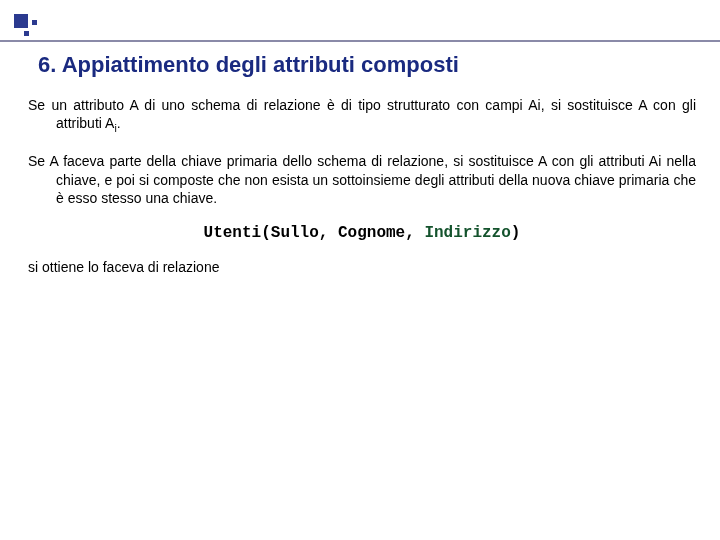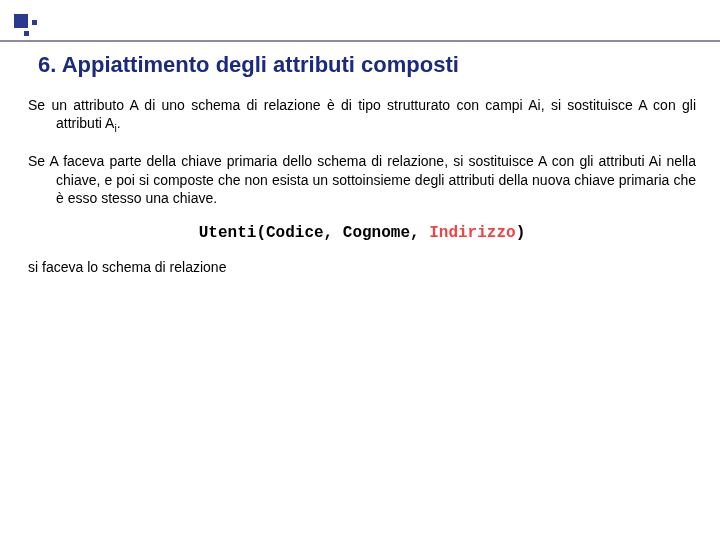--- a/index.html
+++ b/index.html
@@ -52,21 +52,21 @@
   }
   .bold { font-weight: normal; }
   .sub { font-size: 0.75em; vertical-align: sub; }
   .schema-line {
     margin: 6px 0 16px 0;
     text-align: center;
     font-family: "Courier New", Courier, monospace;
     font-size: 16px;
     font-weight: bold;
   }
-  .highlight { color: #ef4444; }
+  .highlight { color: #14532d; }
   .followup {
     margin: 0 0 14px 0;
     font-size: 14px;
     line-height: 1.32;
   }
 </style>
 </head>
 <body>
 
 <div class="decor-square big"></div>
@@ -80,19 +80,19 @@
 
   <p class="para bold">
     <span>Se un attributo A di uno schema di relazione è di tipo strutturato con campi Ai, si sostituisce A con gli attributi A</span><span class="sub">i</span><span>.</span>
   </p>
 
   <p class="para">Se A faceva parte della chiave primaria dello schema di relazione, si sostituisce A con gli attributi Ai nella chiave, e poi si composte che non esista un sottoinsieme degli attributi della nuova chiave primaria che è esso stesso una chiave.</p>
 
 
 
   <div class="schema-line">
-    <span>Utenti(Codice, Cognome, </span><span class="highlight">Indirizzo</span><span>)</span>
+    <span>Utenti(Sullo, Cognome, </span><span class="highlight">Indirizzo</span><span>)</span>
   </div>
 
-  <p class="followup">si faceva lo schema di relazione</p>
+  <p class="followup">si ottiene lo faceva di relazione</p>
 
 
 </div>
 
 </body></html>

